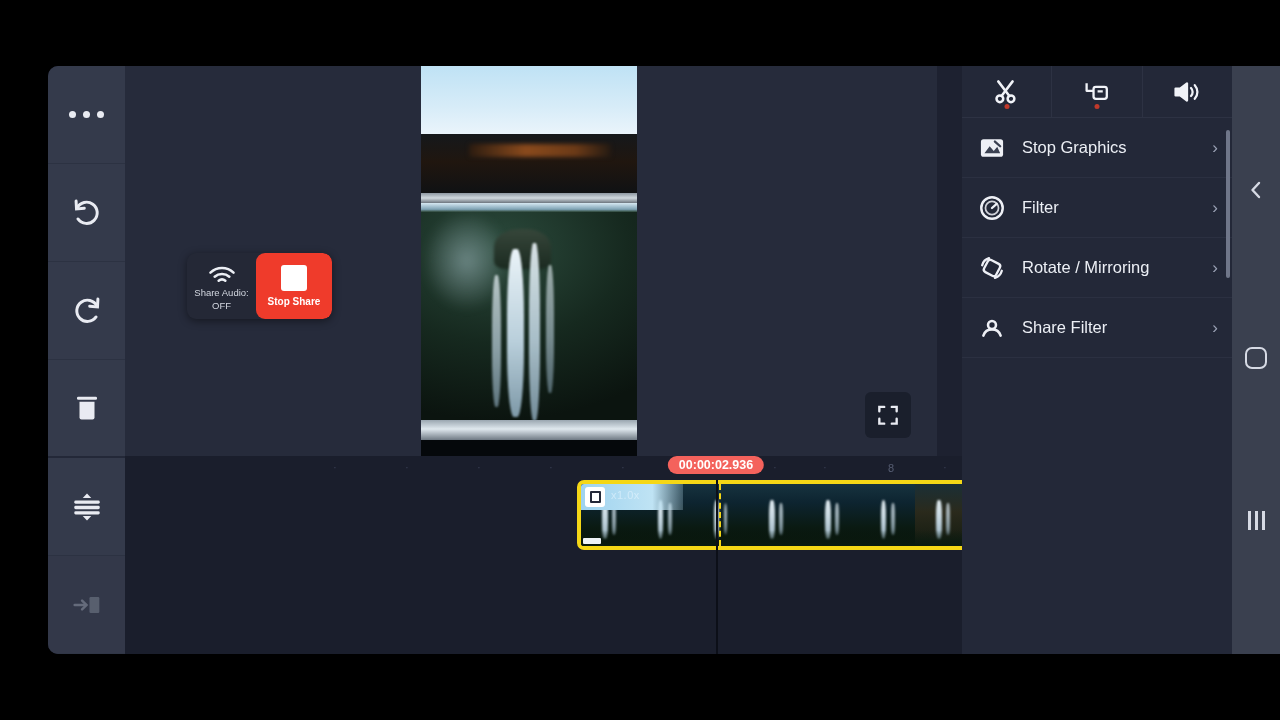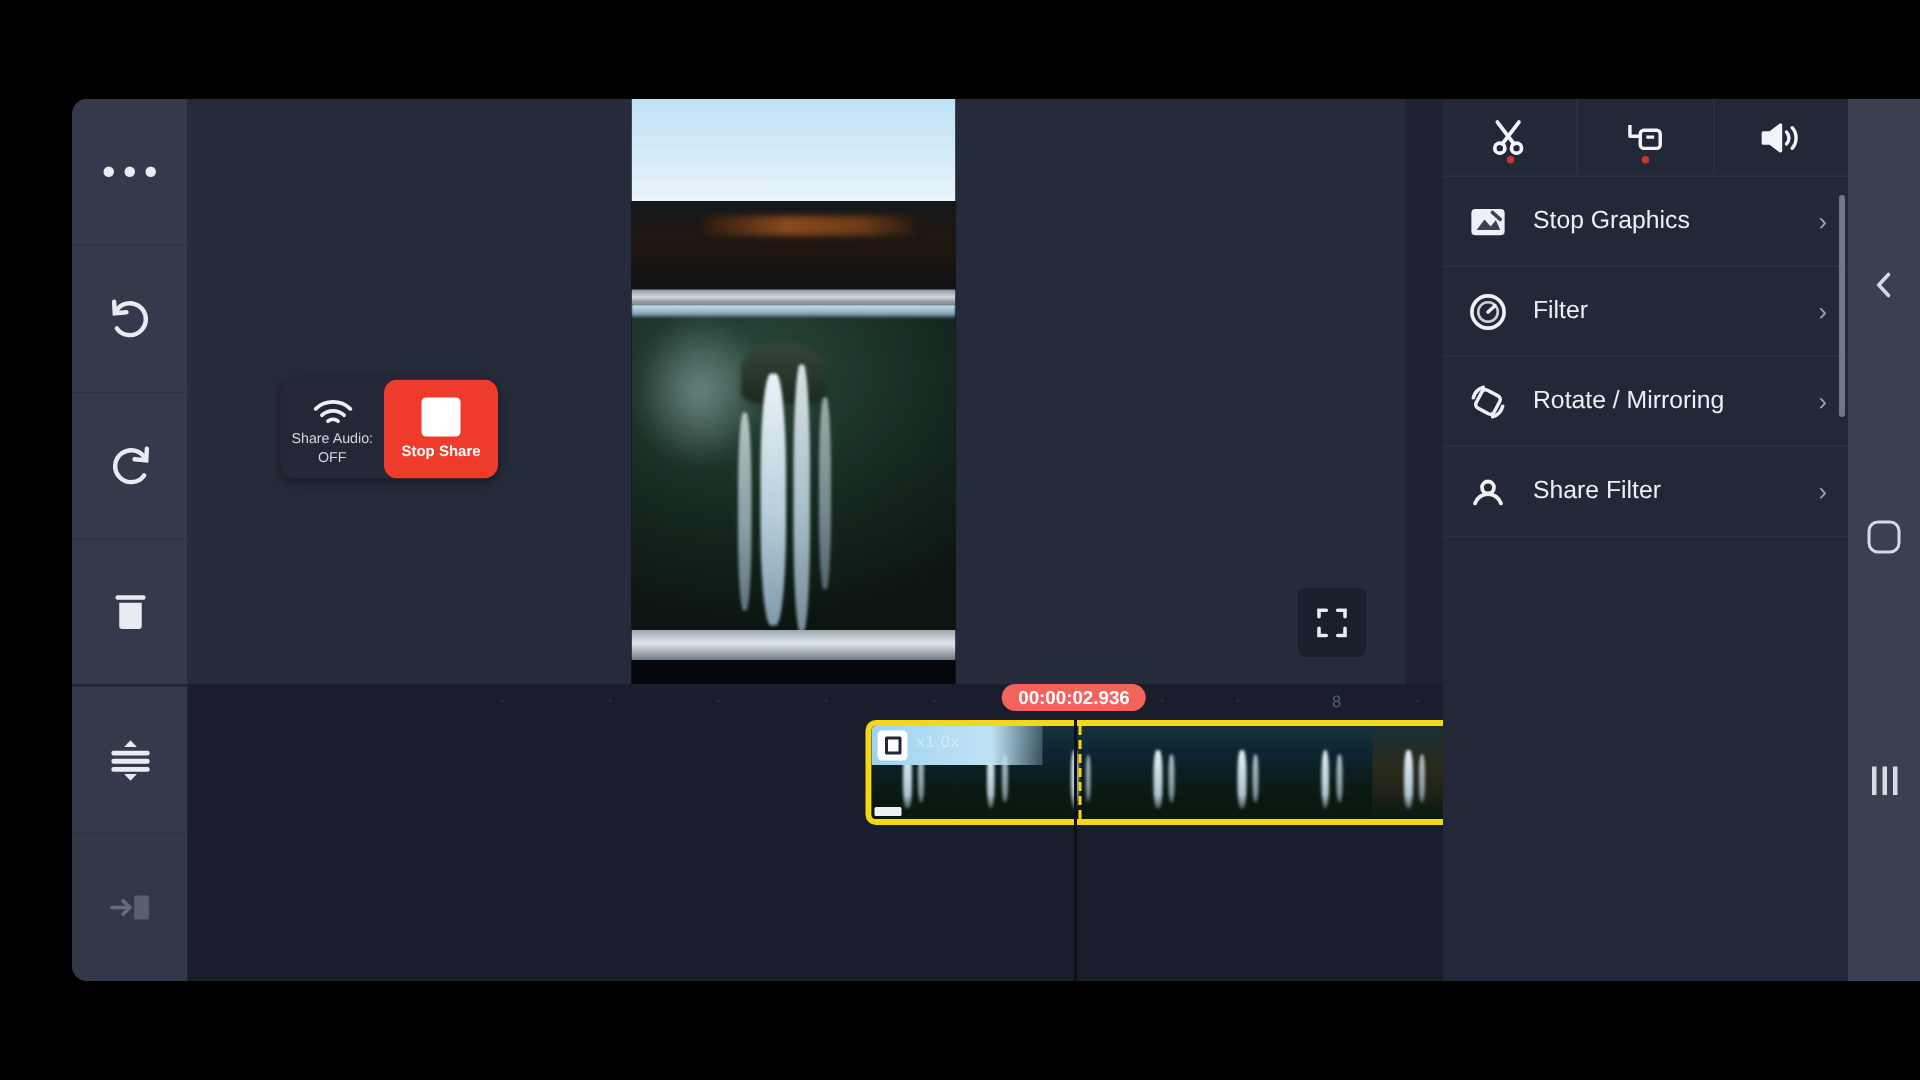--- a/index.html
+++ b/index.html
@@ -114,21 +114,21 @@
     background:linear-gradient(180deg,#17333f 0%,#0d2430 30%,#0a1a12 70%,#081009 100%); }
   .frame .wf { position:absolute; left:38%; top:26%; width:10%; height:62%;
     background:linear-gradient(#e7f1f6,#9db6c4); filter:blur(1px); border-radius:40%; }
   .frame .wf2{ position:absolute; left:56%; top:30%; width:7%; height:52%;
     background:linear-gradient(#dce9f0,#8ea7b5); filter:blur(1px); border-radius:40%; opacity:.8; }
   .frame .grd{ position:absolute; left:0; bottom:0; width:100%; height:26%;
     background:linear-gradient(transparent,#0a1b10); }
   .frame.warm { background:linear-gradient(180deg,#1b2f36 0%,#2a2a1c 45%,#131a10 100%); }
   .frame.bright .wf { left:30%; width:16%; background:linear-gradient(#ffffff,#cfe0e9); }
   #clip-overlay {
-    position:absolute; left:0; top:0; width:114px; height:26px;
+    position:absolute; left:0; top:0; width:102px; height:26px;
     background:linear-gradient(90deg,#9fd3ef,#bfe3f4 70%,rgba(191,227,244,.25));
   }
   #clip-badge {
     position:absolute; left:4px; top:3px; width:20px; height:20px;
     background:#fff; border-radius:3px; display:flex; align-items:center; justify-content:center;
   }
   #clip-badge .in { width:11px; height:12px; border:2px solid #232838; border-radius:1px; }
   #clip-overlay .otext { position:absolute; left:30px; top:5px; color:#e9f6ff;
     font-size:11px; opacity:.55; letter-spacing:.5px; }
   .grip { position:absolute; top:50%; transform:translateY(-50%); width:4px; height:26px;

